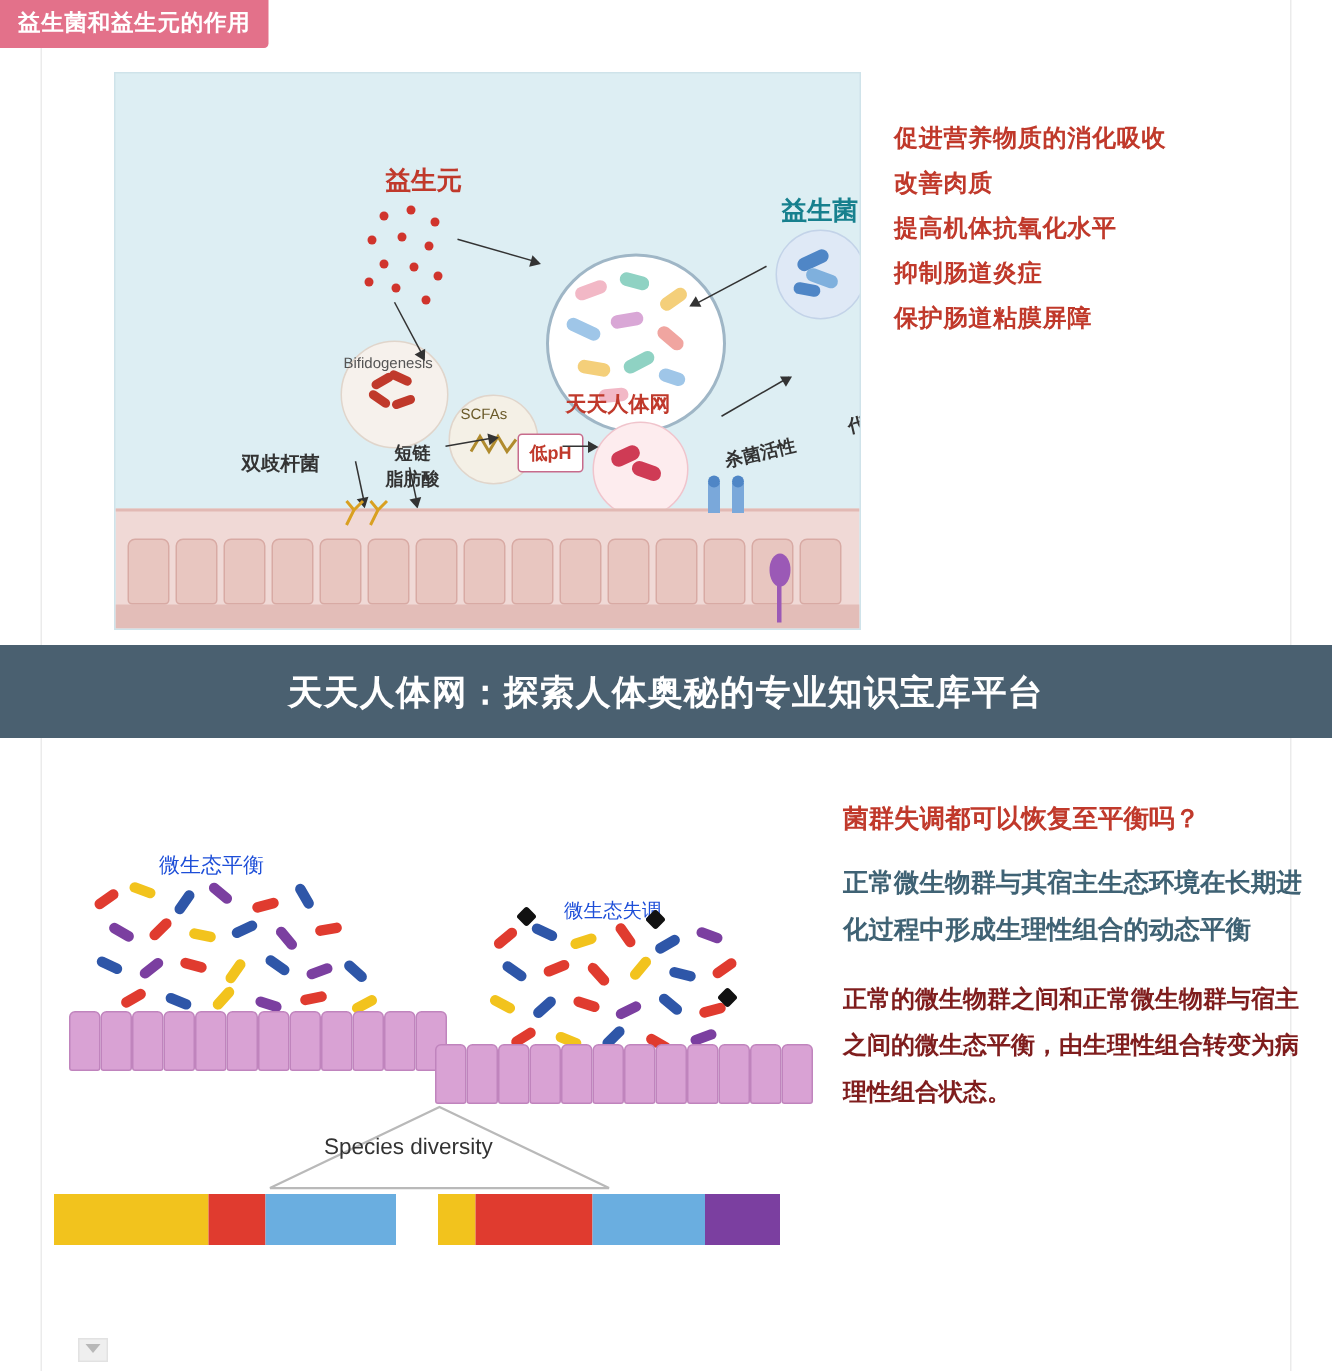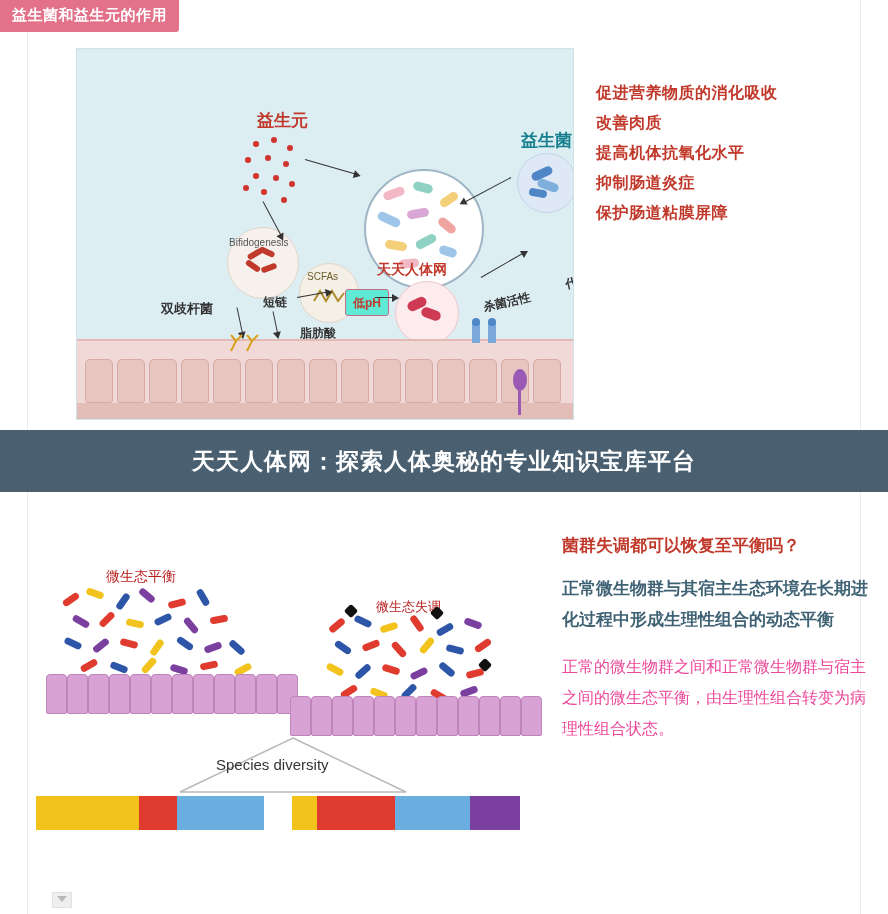--- a/index.html
+++ b/index.html
@@ -90,35 +90,35 @@
     display:flex;align-items:center;justify-content:center;
   }
   .banner span{
     color:#ffffff;font-size:23px;font-weight:700;letter-spacing:1px;
   }
 
   
   .fig2{
     position:absolute;left:28px;top:524px;width:505px;height:320px;background:#ffffff;
   }
-  .f2lbl{position:absolute;font-size:13px;color:#b91c1c;white-space:nowrap;}
+  .f2lbl{position:absolute;font-size:13px;color:#1d4ed8;white-space:nowrap;}
   .epi2{position:absolute;height:40px;}
   .cell2{
     position:absolute;width:19px;height:38px;background:#d9a2d4;border:1px solid #c084bd;
     border-radius:4px 4px 2px 2px;
   }
   .bact{position:absolute;border-radius:4px;}
   .bar-row{position:absolute;height:34px;display:flex;}
   .bar-row div{height:100%;}
 
   
   .fig2-text{position:absolute;left:562px;top:534px;width:310px;}
   .f2-title{color:#c0392b;font-size:17px;font-weight:700;margin-bottom:16px;}
   .f2-p{color:#3f6274;font-size:17px;font-weight:700;line-height:31px;}
-  .f2-p2{color:#ec4899;font-size:16px;font-weight:400;line-height:31px;margin-top:16px;}
+  .f2-p2{color:#7f1d1d;font-size:16px;font-weight:700;line-height:31px;margin-top:16px;}
 
   .bottom-mark{
     position:absolute;left:52px;bottom:6px;width:18px;height:14px;
     background:#efefef;border:1px solid #e2e2e2;
   }
   .bottom-mark:after{
     content:"";position:absolute;left:4px;top:3px;
     border-left:5px solid transparent;border-right:5px solid transparent;border-top:6px solid #b8b8b8;
   }
 </style>
@@ -186,23 +186,23 @@
     <div class="lbl" style="left:152px;top:188px;font-size:10px;color:#555;">Bifidogenesis</div>
 
     <div class="smallcircle" style="left:222px;top:214px;width:58px;height:58px;background:#f4f0e6;"></div>
     <div class="lbl" style="left:230px;top:222px;font-size:10px;color:#6b5a2a;">SCFAs</div>
     <div style="position:absolute;left:236px;top:236px;width:34px;height:22px;">
       <svg width="34" height="22" viewBox="0 0 34 22">
           <polyline points="1,16 7,6 13,16 19,6 25,16 31,8" fill="none" stroke="#b08b2e" stroke-width="2"></polyline>
         </svg>
     </div>
     <div class="lbl lbl-b" style="left:186px;top:245px;font-size:12px;">短链</div>
-    <div class="lbl lbl-b" style="left:180px;top:276px;font-size:12px;margin-left:43px;">脂肪酸</div>
-
-    <div style="position:absolute;left:268px;top:240px;padding:3px 7px;border:1px solid #c76b8c;border-radius:3px;background:#5eead4;">
+    <div class="lbl lbl-b" style="left:180px;top:262px;font-size:12px;">脂肪酸</div>
+
+    <div style="position:absolute;left:268px;top:240px;padding:3px 7px;border:1px solid #c76b8c;border-radius:3px;background:#ffffff;">
       <span class="lbl lbl-b" style="position:static;color:#c0392b;font-size:12px;">低pH</span>
     </div>
 
     <div class="smallcircle" style="left:318px;top:232px;width:62px;height:62px;background:#fdecee;border-color:#f0c4cc;"></div>
     <div style="position:absolute;left:330px;top:248px;width:40px;height:30px;">
       <div style="position:absolute;left:0;top:2px;width:20px;height:10px;border-radius:6px;background:#cf3b55;transform:rotate(-25deg)"></div>
       <div style="position:absolute;left:14px;top:12px;width:20px;height:10px;border-radius:6px;background:#cf3b55;transform:rotate(20deg)"></div>
     </div>
     <div class="lbl lbl-b" style="left:300px;top:292px;font-size:12px;">抑制病原菌生长</div>
 

